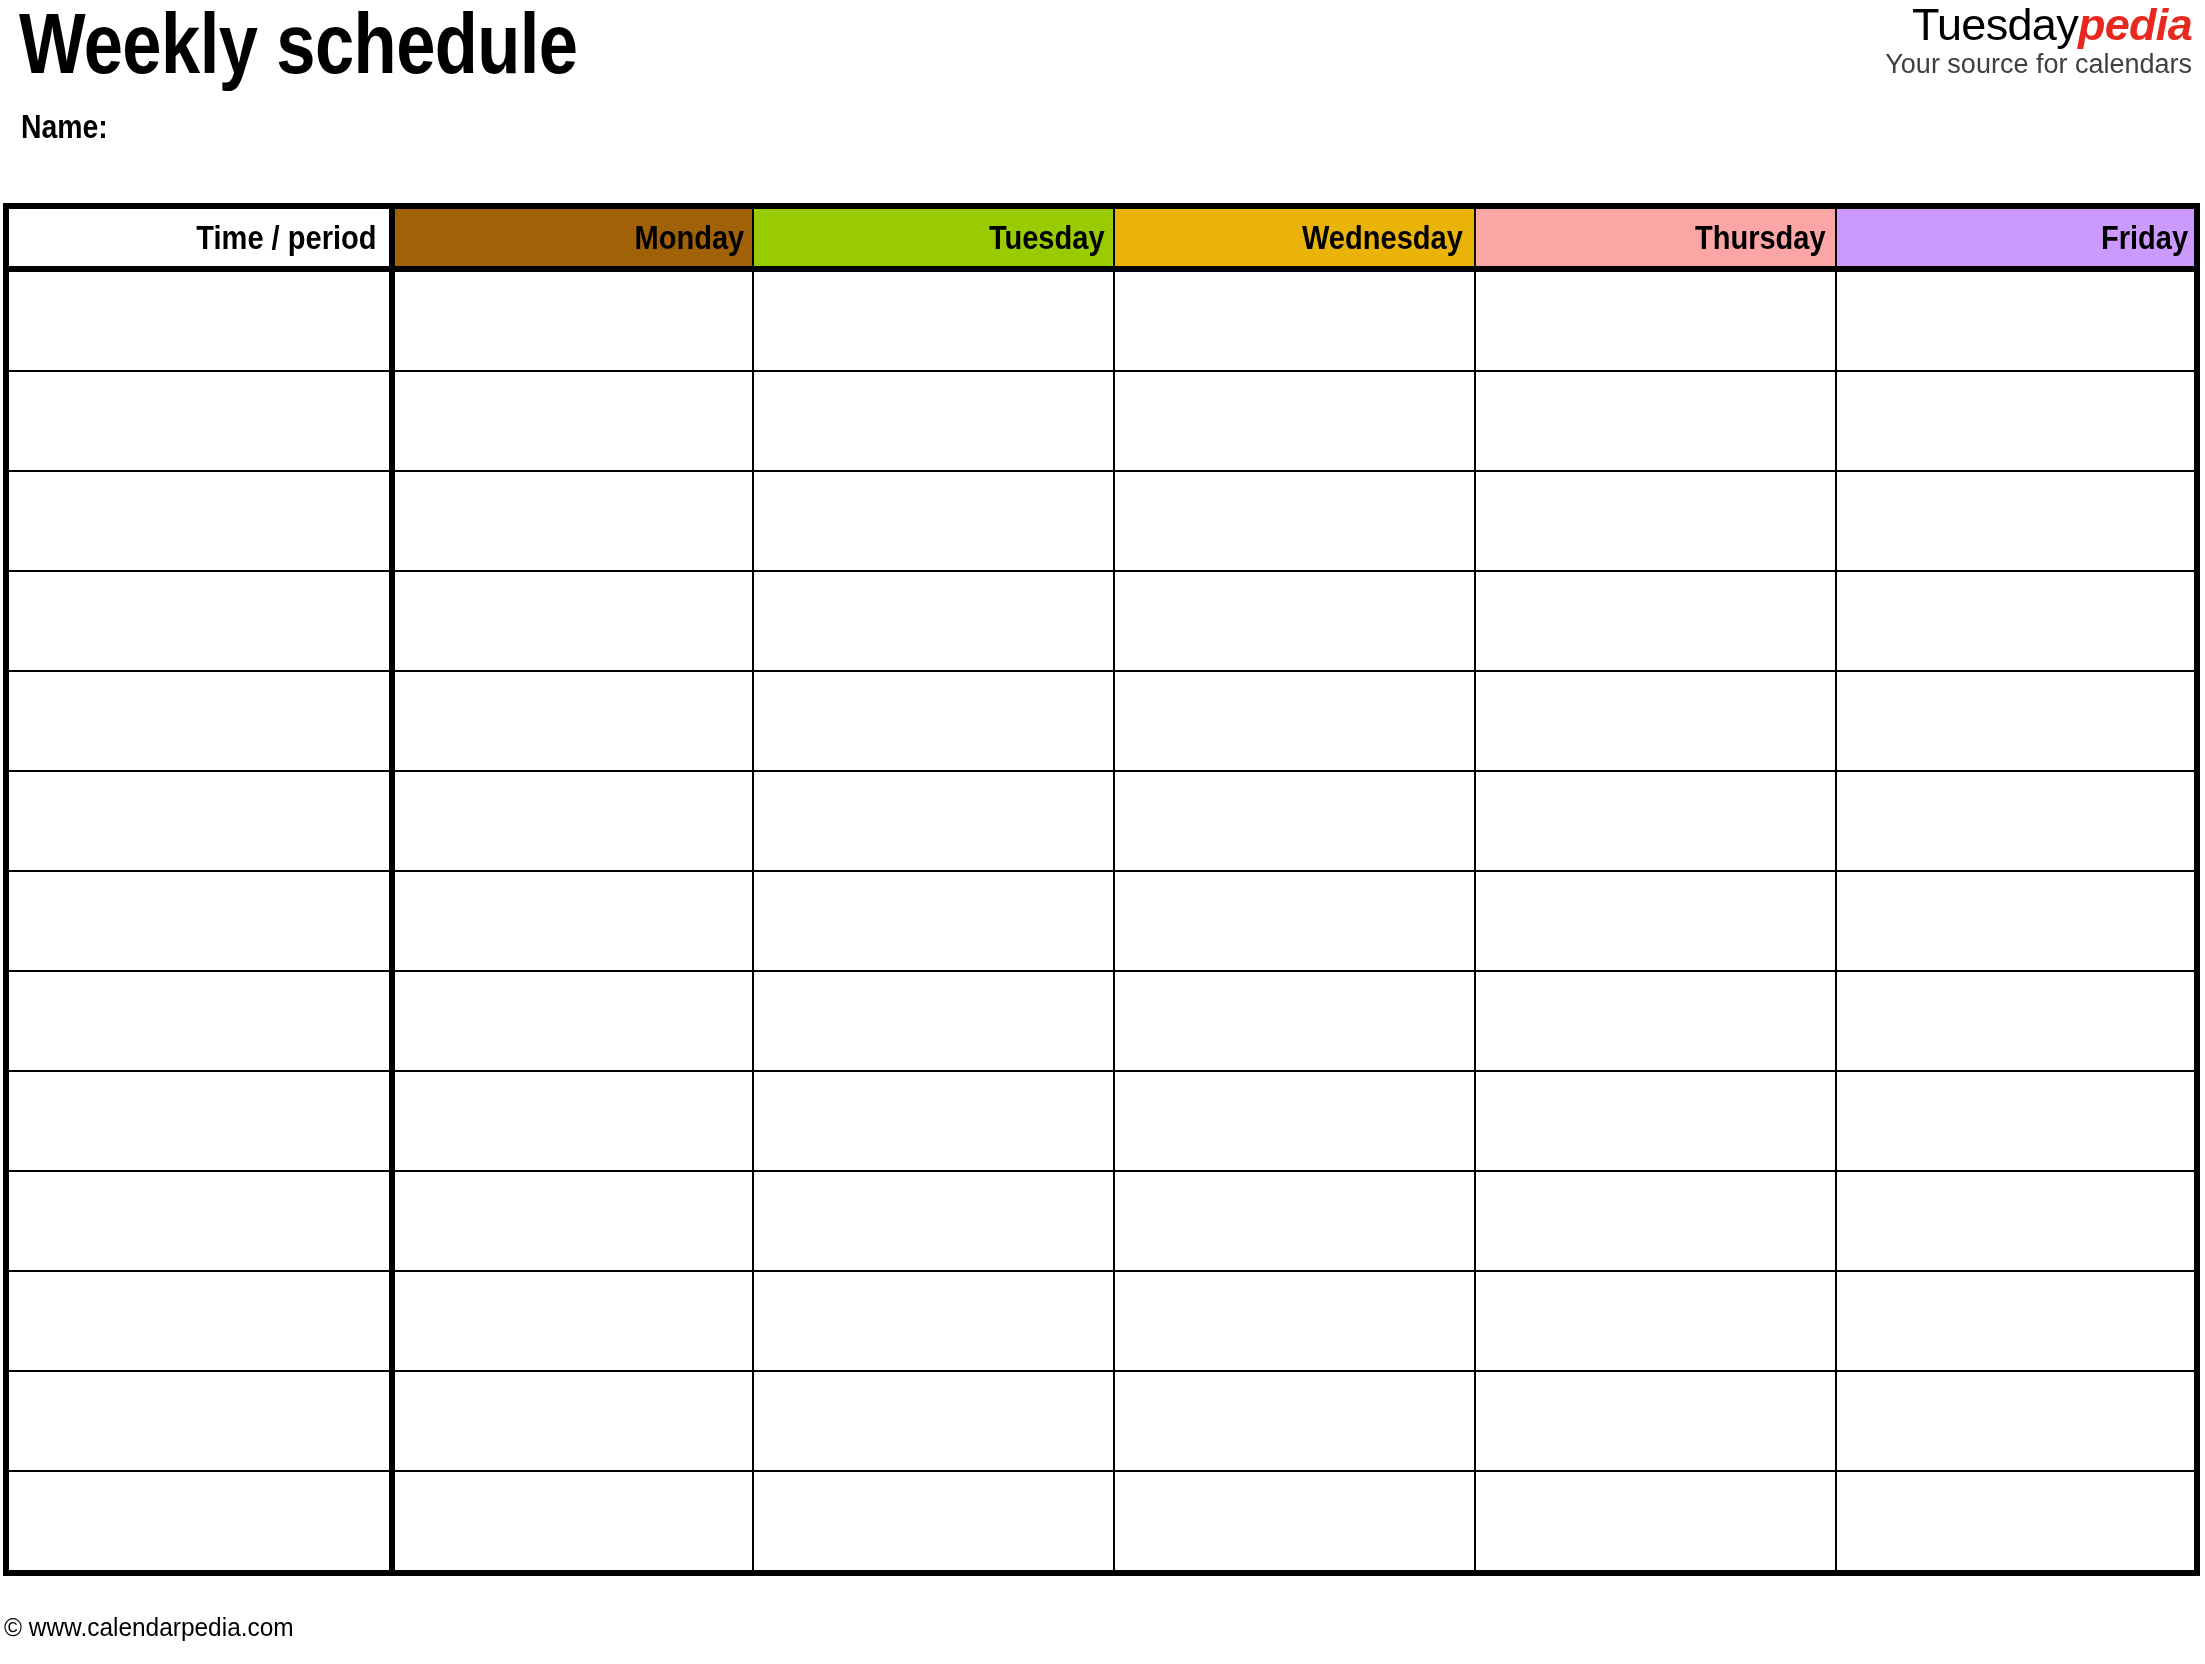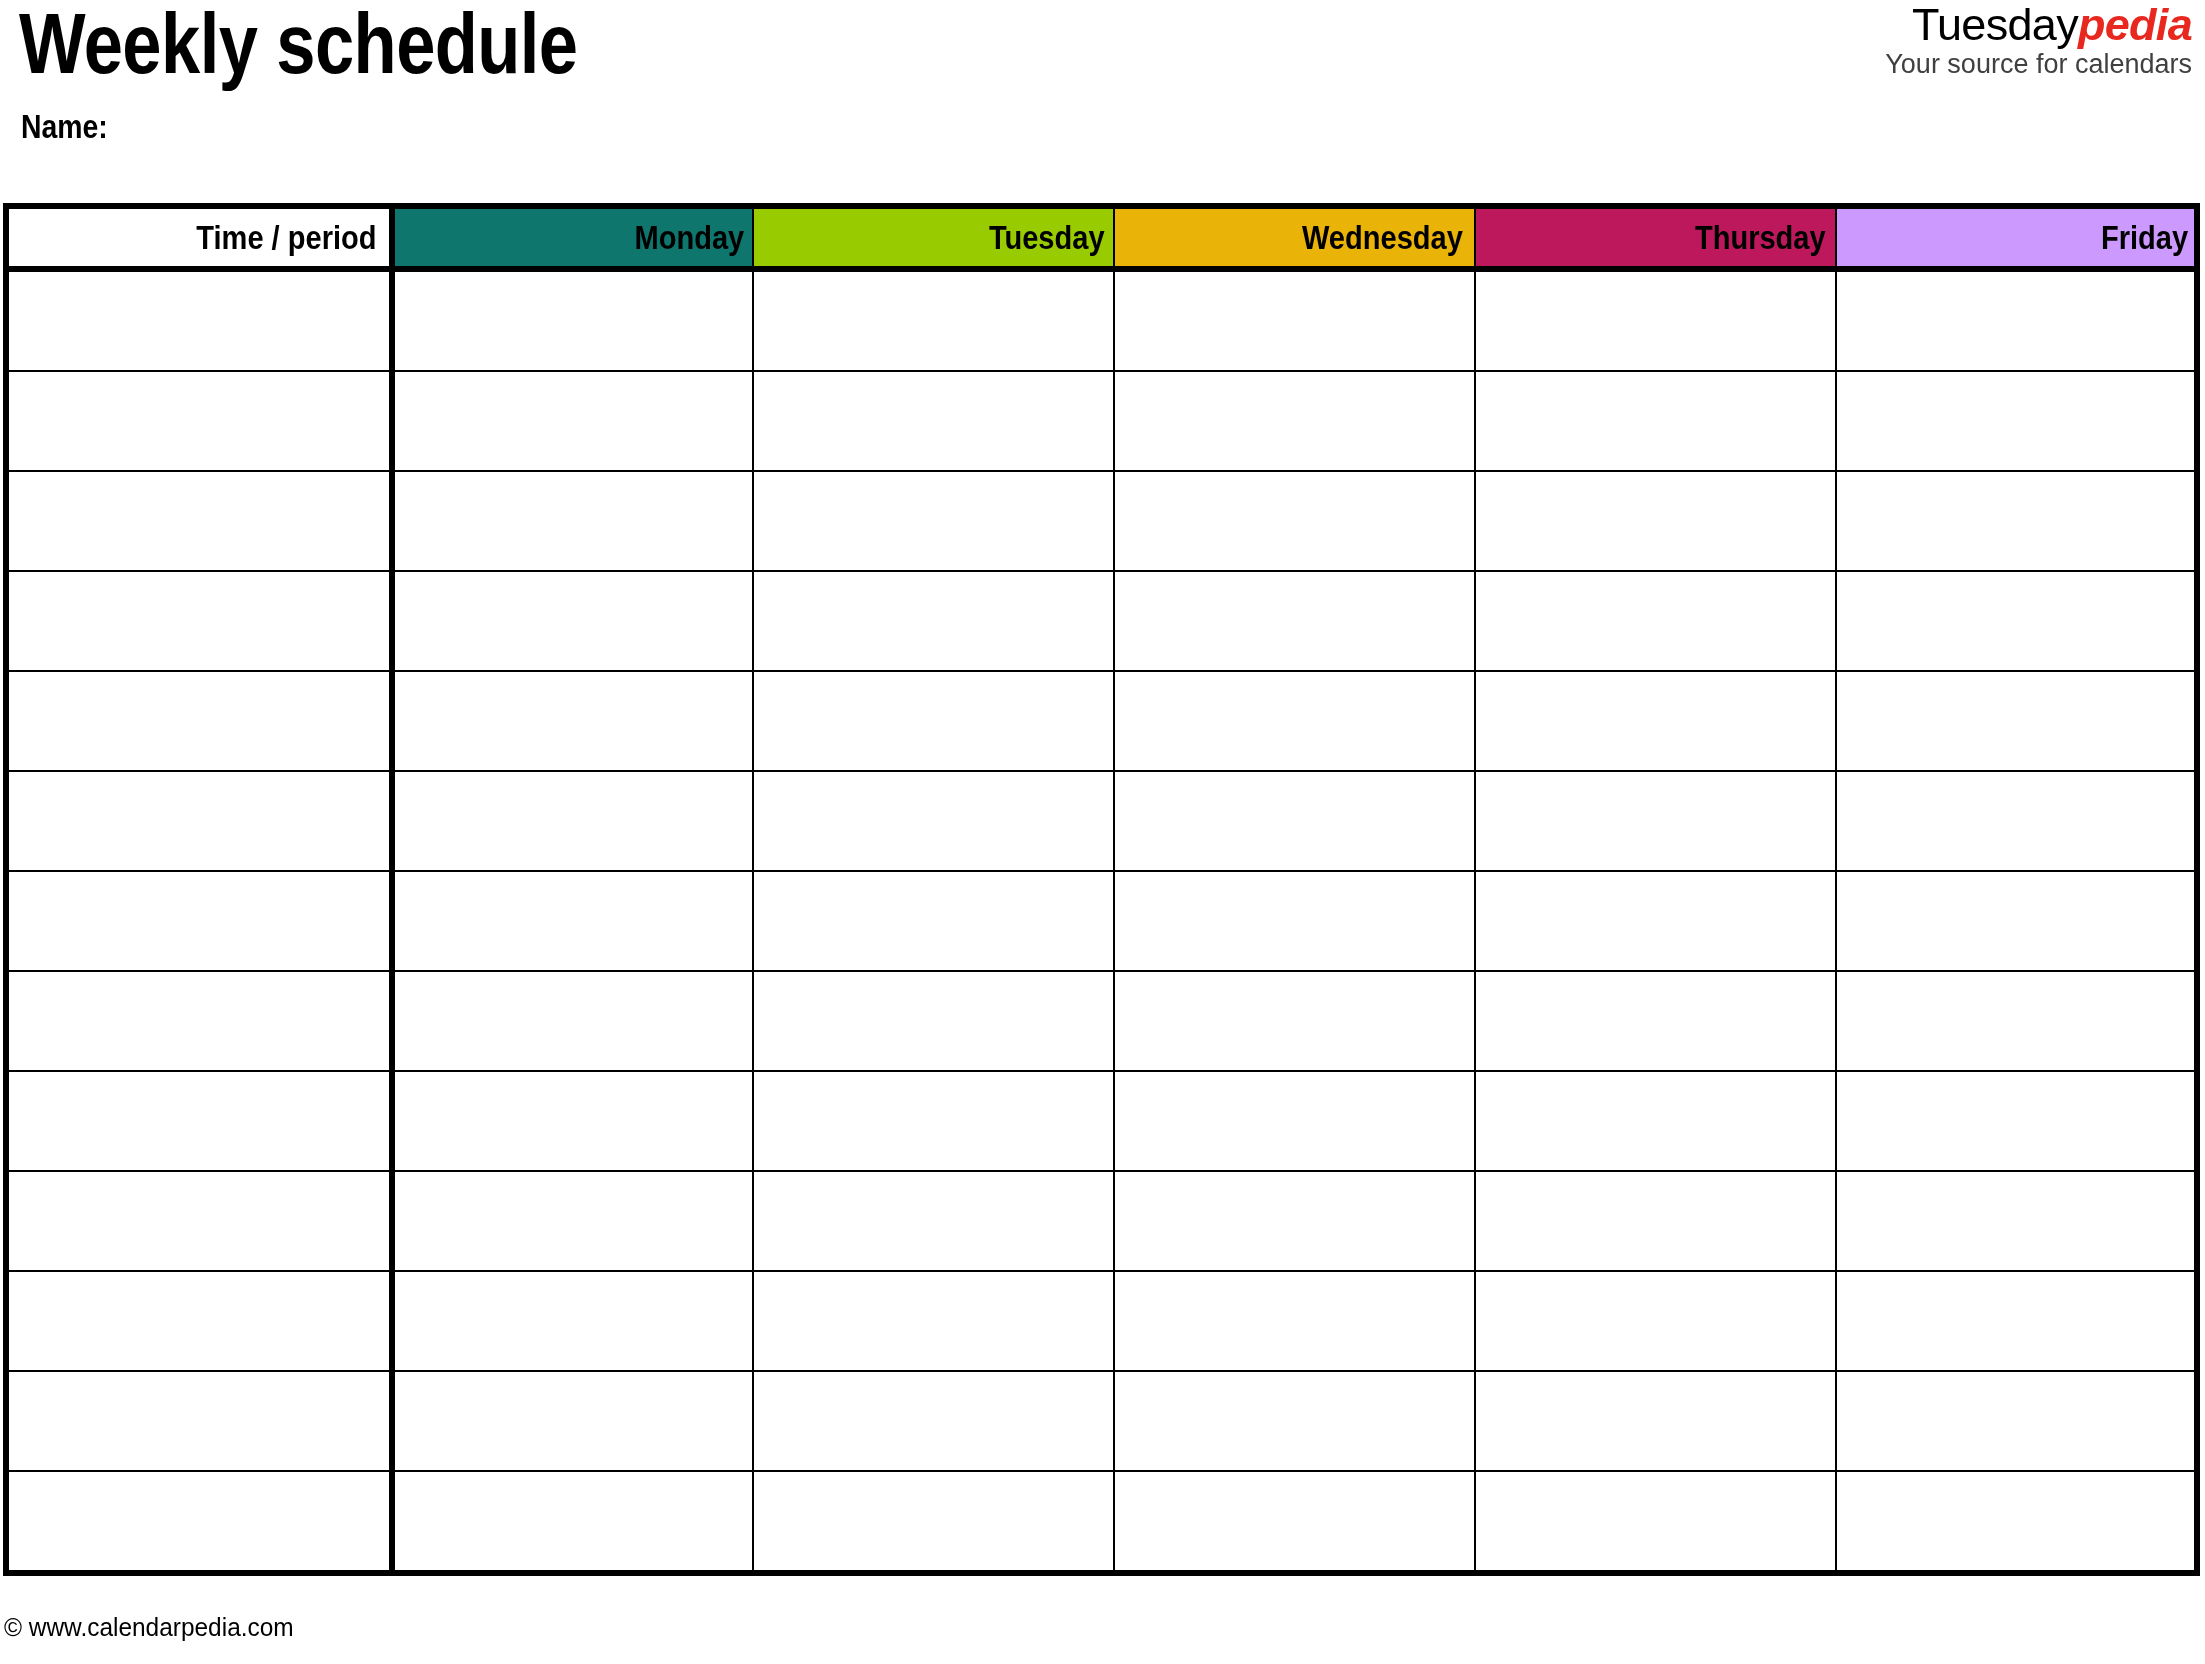--- a/index.html
+++ b/index.html
@@ -198,30 +198,30 @@
       <col class="col-day">
       <col class="col-day">
       <col class="col-day">
       <col class="col-day">
     </colgroup>
     <thead>
       <tr>
         <th class="time-head" style="background: rgb(255, 255, 255);">
           <span>Time / period</span>
         </th>
-        <th class="day-head first-day" style="background: #0f766e;">
+        <th class="day-head first-day" style="background: #a16207;">
           <span>Monday</span>
         </th>
         <th class="day-head" style="background: rgb(153, 204, 0); padding-left: 15px;">
           <span>Tuesday</span>
         </th>
         <th class="day-head" style="background: #eab308;">
           <span>Wednesday</span>
         </th>
-        <th class="day-head" style="background: #be185d;">
+        <th class="day-head" style="background: #fca5a5;">
           <span>Thursday</span>
         </th>
         <th class="day-head last-day" style="background: rgb(204, 153, 255);">
           <span>Friday</span>
         </th>
       </tr>
     </thead>
     <tbody id="schedule-body">
 
     <tr>

